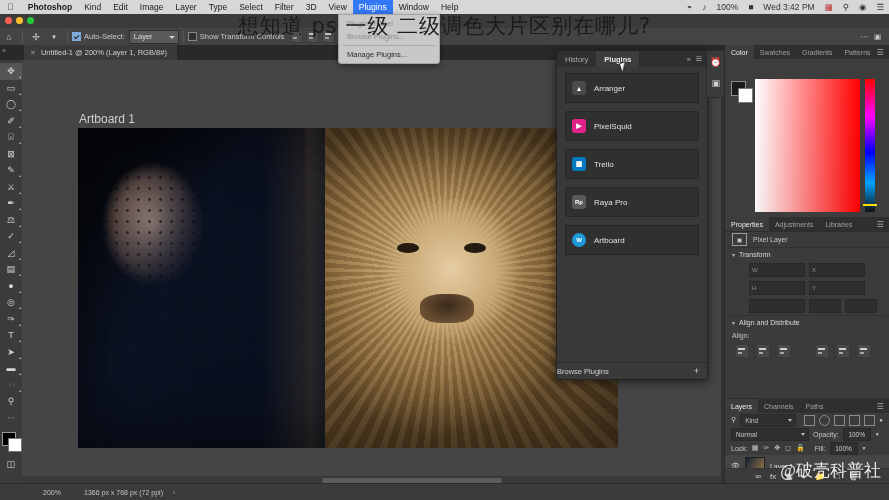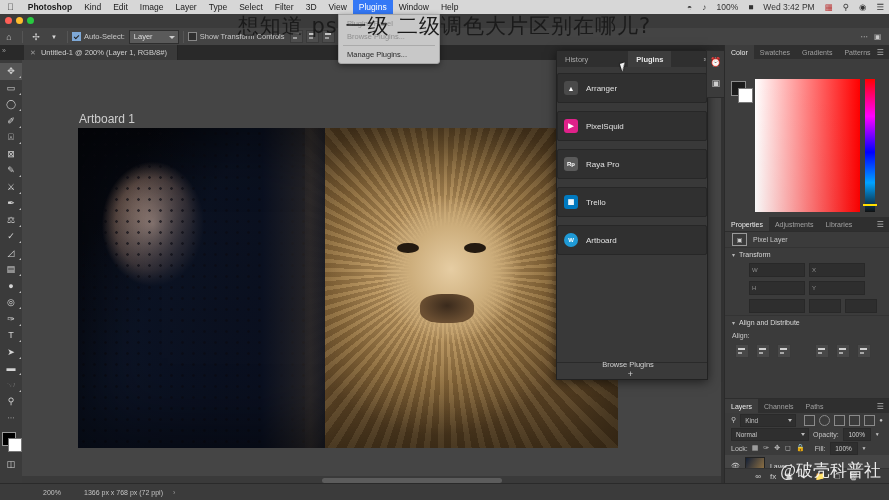--- a/index.html
+++ b/index.html
@@ -100,32 +100,32 @@
      background:radial-gradient(ellipse at 50% 40%, #3a2a1c 0%, #6b4f32 70%);border-radius:40%;}
   .ph-blend{position:absolute;left:34%;top:0;width:14%;height:100%;
      background:linear-gradient(90deg, rgba(10,16,32,0.95) 0%, rgba(120,95,60,0.25) 65%, rgba(0,0,0,0) 100%);}
   .ph-vig{position:absolute;inset:0;box-shadow:inset 0 0 60px 18px rgba(0,0,0,.45);}
   .hscroll{position:absolute;left:22px;right:168px;bottom:16px;height:8px;background:#3a3a3a;}
   .hscroll i{position:absolute;top:1.5px;left:300px;width:180px;height:5px;background:#5c5c5c;border-radius:3px;display:block;}
 
   
   .pluginpanel{position:absolute;left:556px;top:50px;width:150px;height:328px;background:#393939;
      border:1px solid #222;box-shadow:0 2px 10px rgba(0,0,0,.55);}
-  .pp-tabs{height:16px;background:#2f2f2f;display:flex;align-items:stretch;font-size:7.5px;gap:32px;}
+  .pp-tabs{height:16px;background:#2f2f2f;display:flex;align-items:stretch;font-size:7.5px;}
   .pp-tab{padding:0 8px;display:flex;align-items:center;color:#a8a8a8;}
   .pp-tab.active{background:#3d3d3d;color:#e8e8e8;font-weight:bold;}
   .pp-tabs .pp-right{margin-left:auto;display:flex;align-items:center;gap:5px;padding-right:5px;color:#b0b0b0;font-size:7px;}
-  .pp-body{padding:6px 0 0;height:296px;overflow:hidden;}
+  .pp-body{padding:6px 8px 0;height:296px;overflow:hidden;}
   .plugin-row{height:28px;background:#303030;border:1px solid #272727;border-radius:2px;
      display:flex;align-items:center;padding-left:6px;margin-bottom:8px;font-size:8px;color:#e0e0e0;}
   .plugin-row .pico{width:14px;height:14px;border-radius:3px;margin-right:8px;display:flex;
      align-items:center;justify-content:center;font-size:7px;font-weight:bold;color:#fff;flex:0 0 auto;}
   .pp-foot{position:absolute;left:0;right:0;bottom:0;height:16px;background:#3a3a3a;
-     display:flex;align-items:center;justify-content:flex-end;padding-right:8px;
-     font-size:7.5px;color:#cfcfcf;border-top:1px solid #2a2a2a;flex-direction:column;}
+     display:flex;align-items:center;justify-content:space-between;padding-right:8px;
+     font-size:7.5px;color:#cfcfcf;border-top:1px solid #2a2a2a;}
   .pp-foot .plus{margin-left:5px;font-size:9px;}
   
   .minidock{position:absolute;left:706px;top:50px;width:18px;height:46px;background:#3b3b3b;border:1px solid #2a2a2a;}
   .minidock div{height:21px;display:flex;align-items:center;justify-content:center;font-size:9px;color:#cfcfcf;}
 
   
   .cursor{position:absolute;left:621px;top:63px;width:0;height:0;
      border-left:5px solid #f2f2f2;border-bottom:8px solid transparent;transform:rotate(-18deg);
      filter:drop-shadow(0 0 1px #000);}
 
@@ -347,26 +347,26 @@
     <div class="pp-body">
       <div class="plugin-row">
         <span class="pico" style="background:#4a4a4a;">▲</span>
         <span>Arranger</span>
       </div>
       <div class="plugin-row">
         <span class="pico" style="background:#e0218a;">▶</span>
         <span>PixelSquid</span>
       </div>
       <div class="plugin-row">
+        <span class="pico" style="background:#0079bf;">▦</span>
+        <span>Trello</span>
+      </div>
+      <div class="plugin-row">
         <span class="pico" style="background:#5a5a5a;font-size:6px;">Rp</span>
         <span>Raya Pro</span>
-      </div>
-      <div class="plugin-row">
-        <span class="pico" style="background:#0079bf;">▦</span>
-        <span>Trello</span>
       </div>
       <div class="plugin-row">
         <span class="pico" style="background:#1f9ad6;border-radius:50%;font-size:6px;">W</span>
         <span>Artboard</span>
       </div>
     </div>
     <div class="pp-foot">
       <span>Browse Plugins</span>
       <span class="plus">+</span>
     </div>

